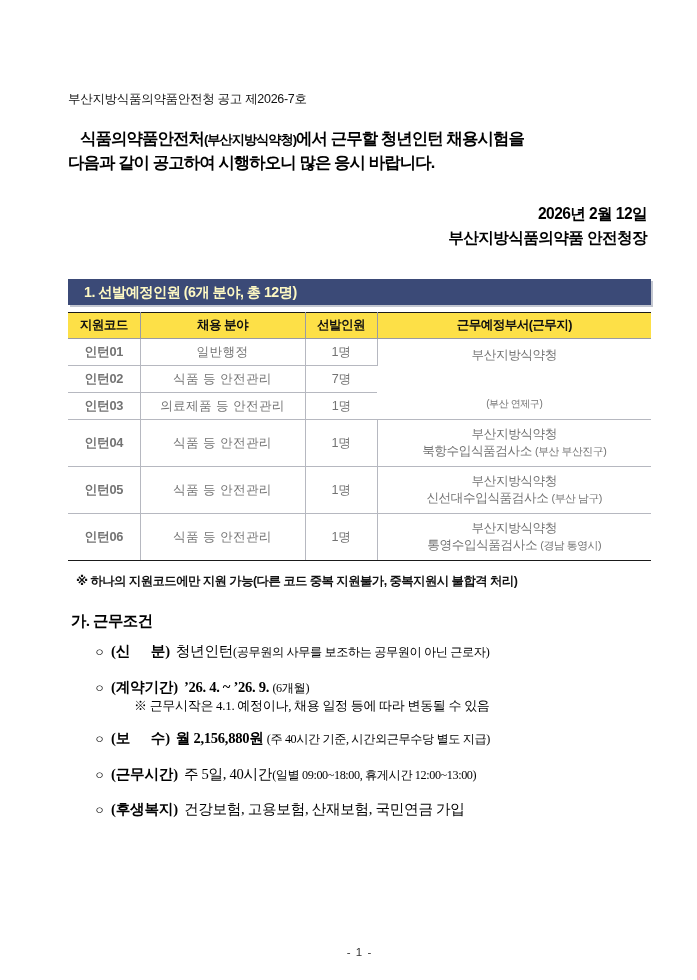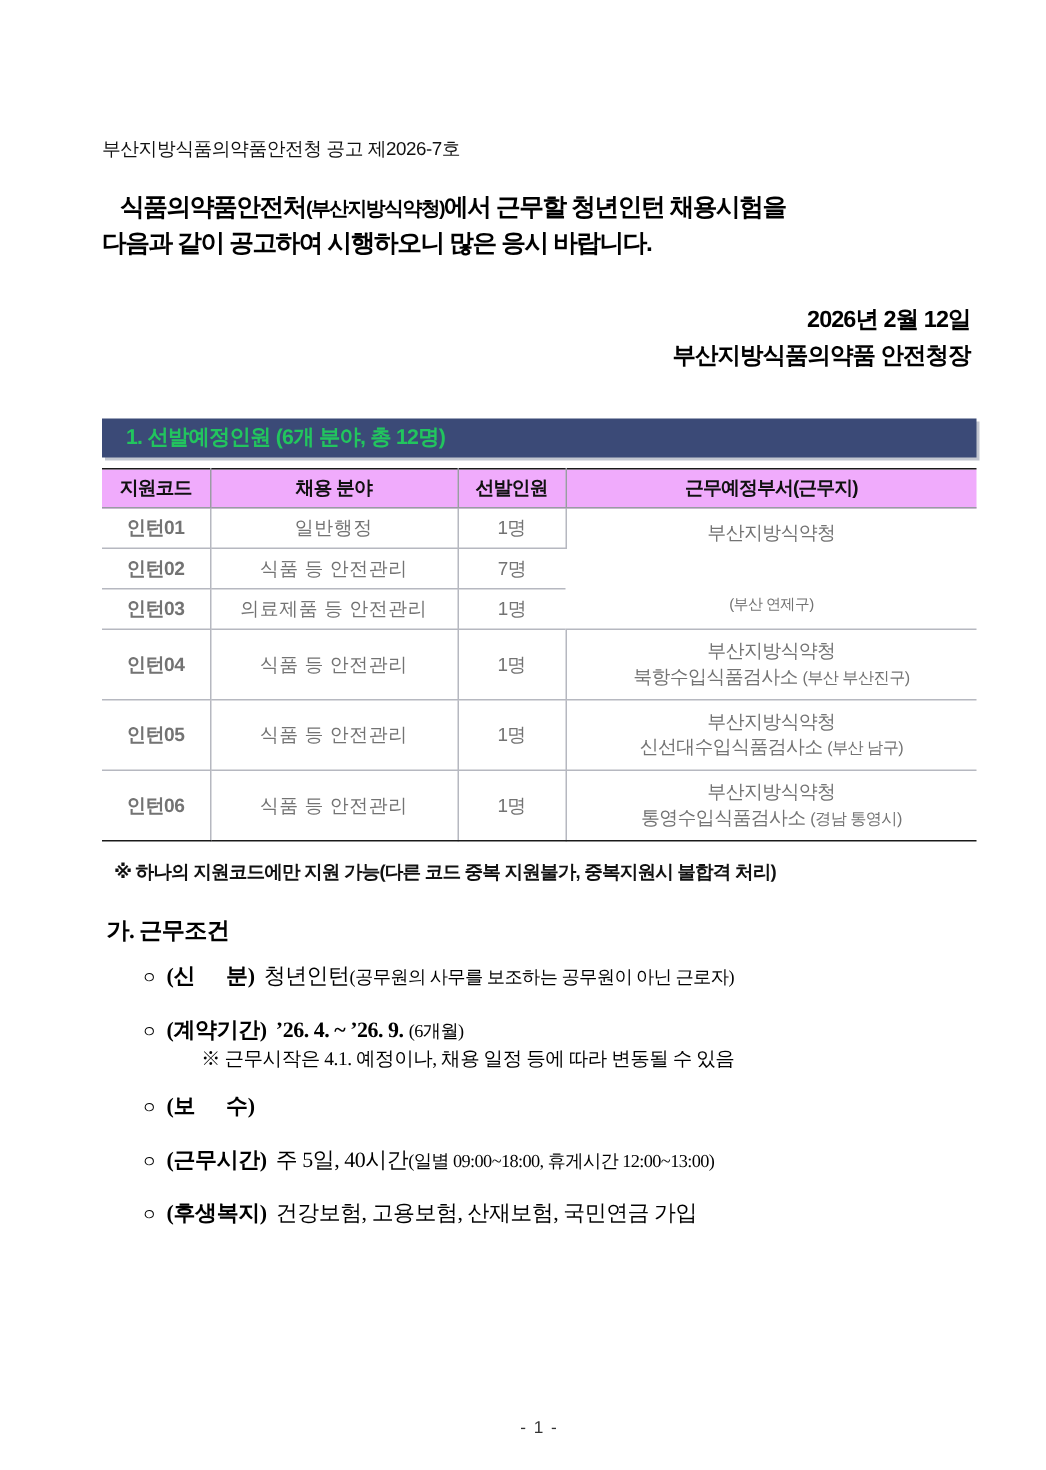--- a/index.html
+++ b/index.html
@@ -106,38 +106,38 @@
     margin-top: 30px;
     background: #3b4a77;
     height: 26px;
     display: flex;
     align-items: center;
     padding-left: 16px;
     box-sizing: border-box;
     box-shadow: 2px 2px 0 0 #c2c6d0;
   }
   .section-bar .s-text {
-    color: #22c55e;
+    color: #fef9c3;
     font-family: "Liberation Sans", "DejaVu Sans", sans-serif;
     font-size: 14.2px;
     font-weight: 700;
     letter-spacing: -0.5px;
     line-height: 1;
   }
 
   
   table.quota {
     margin-top: 7px;
     width: 100%;
     border-collapse: collapse;
     table-layout: fixed;
     font-family: "Liberation Sans", "DejaVu Sans", sans-serif;
   }
   table.quota tr.head th {
-    background: #f0abfc;
+    background: #fde047;
     border-top: 1.6px solid #1a1a1a;
     border-bottom: 1px solid #9a9ba3;
     border-right: 1px solid #9a9ba3;
     font-size: 12.6px;
     font-weight: 700;
     letter-spacing: -0.6px;
     height: 25px;
     padding: 0;
     text-align: center;
     color: #111;
@@ -350,20 +350,21 @@
       <span class="bullet-mark">ㅇ</span>
       <span class="bullet-label">(계약기간)</span>
       <span class="bullet-text"><span class="num">’26. 4. ~ ’26. 9.</span> <span class="sm">(6개월)</span></span>
     </div>
 
     <div class="sub-note">※ 근무시작은 4.1. 예정이나, 채용 일정 등에 따라 변동될 수 있음</div>
 
     <div class="bullet-row">
       <span class="bullet-mark">ㅇ</span>
       <span class="bullet-label">(보      수)</span>
+      <span class="bullet-text"><span class="num">월 2,156,880원</span> <span class="sm">(주 40시간 기준, 시간외근무수당 별도 지급)</span></span>
     </div>
 
     <div class="bullet-row">
       <span class="bullet-mark">ㅇ</span>
       <span class="bullet-label">(근무시간)</span>
       <span class="bullet-text"><span>주 5일, 40시간</span><span class="sm">(일별 09:00~18:00, 휴게시간 12:00~13:00)</span></span>
     </div>
 
     <div class="bullet-row">
       <span class="bullet-mark">ㅇ</span>

